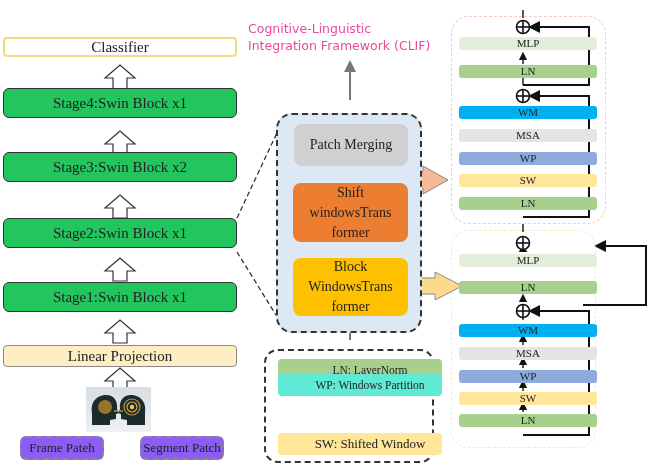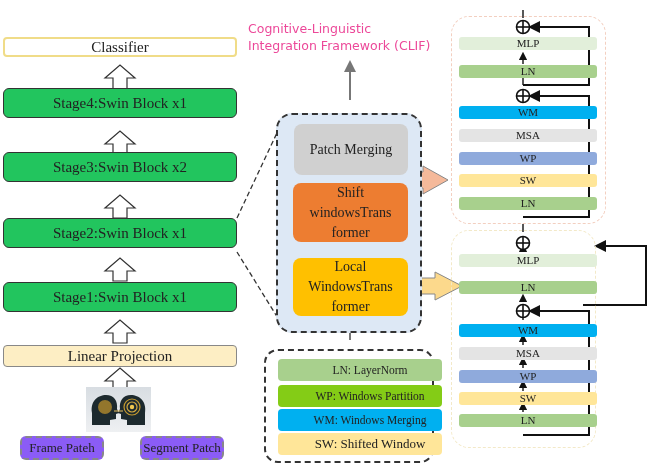--- a/index.html
+++ b/index.html
@@ -121,36 +121,35 @@
     <circle cx="46" cy="20" r="8" fill="none" stroke="#c49a30" stroke-width="1.2"></circle>
     <circle cx="46" cy="20" r="5" fill="none" stroke="#d4aa40" stroke-width="1.2"></circle>
     <circle cx="46" cy="20" r="2.2" fill="#f0c850"></circle>
     <line x1="28" y1="24" x2="37" y2="24" stroke="#e8c060" stroke-width="1"></line>
   </svg>
 </div>
 <div class="patch" style="left:20px; width:84px;">Frame Pateh</div>
 <div class="patch" style="left:140px; width:84px;">Segment Patch</div>
 
 <div class="group"></div>
-<div class="inner" style="left:294px; top:124px; width:114px; height:51px; background:#d0d0d0;">Patch Merging</div>
+<div class="inner" style="left:294px; top:124px; width:114px; height:42px; background:#d0d0d0;">Patch Merging</div>
 <div class="inner" style="left:293px; top:183px; width:115px; height:59px; background:#ed7d31; flex-direction:column;">
   <span>Shift</span>
   <span>windowsTrans</span>
   <span>former</span>
 </div>
 <div class="inner" style="left:293px; top:258px; width:115px; height:58px; background:#ffc000; flex-direction:column;">
-  <span>Local</span>
+  <span>Block</span>
   <span>WindowsTrans</span>
   <span>former</span>
 </div>
 
 <div class="legend">
   <div class="leg" style="top:8px; background:#a8d08d;">LN: LayerNorm</div>
-  <div class="leg" style="top:34px; background:#84cc16;">WP: Windows Partition</div>
-  <div class="leg" style="top:58px; background:#00b0f0;">WM: Windows Merging</div>
+  <div class="leg" style="top:23px; background:#5eead4;">WP: Windows Partition</div>
   <div class="leg" style="top:82px; background:#ffe699; font-size:13px;">SW: Shifted Window</div>
 </div>
 
 <div class="blk" style="left:451px; top:16px; width:155px; height:208px;"></div>
 <div class="bar" style="top:37px; background:#e2efda;">MLP</div>
 <div class="bar" style="top:65px; background:#a8d08d;">LN</div>
 <div class="bar" style="top:106px; background:#00b0f0;">WM</div>
 <div class="bar" style="top:129px; background:#e4e4e4;">MSA</div>
 <div class="bar" style="top:152px; background:#8faadc;">WP</div>
 <div class="bar" style="top:174px; background:#ffe699;">SW</div>

